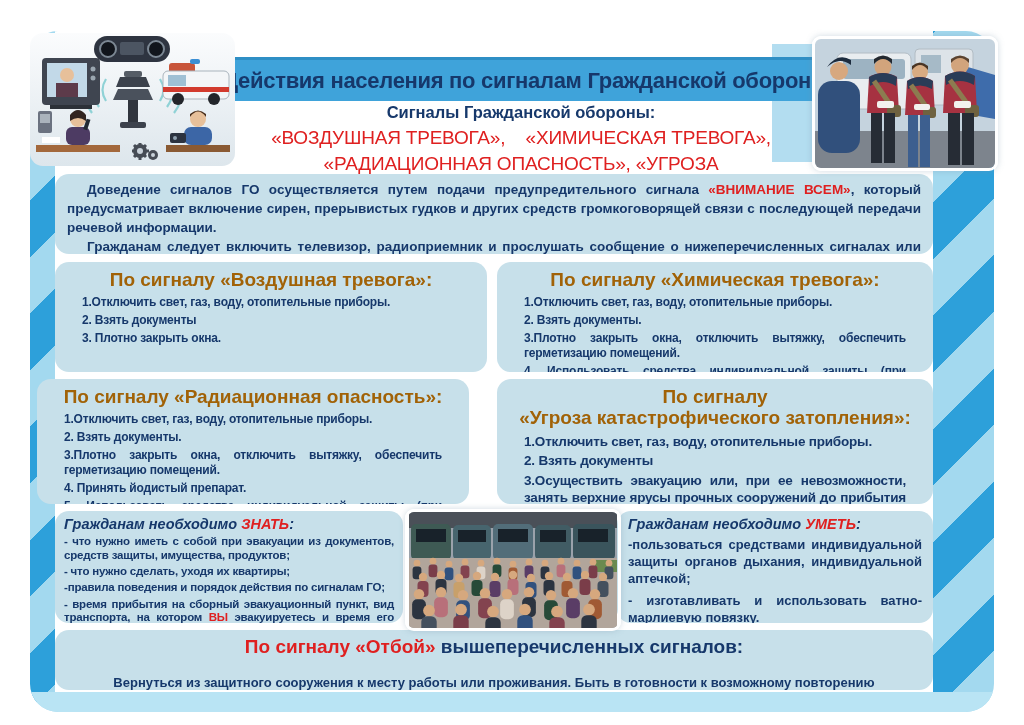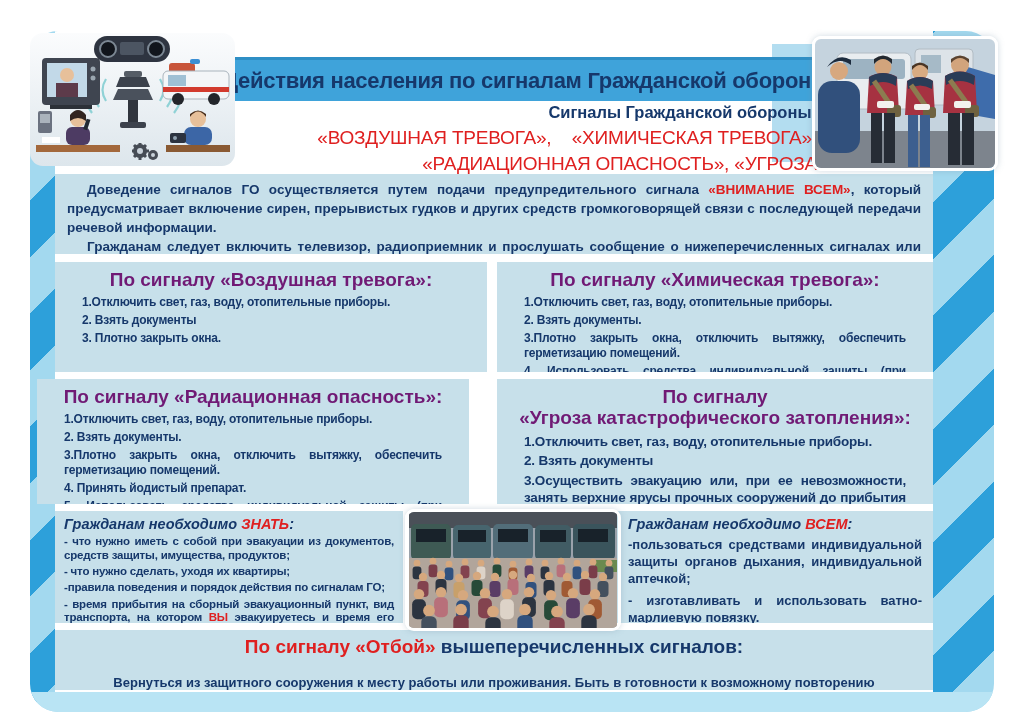--- a/index.html
+++ b/index.html
@@ -8,43 +8,43 @@
   
   .frame{position:absolute;left:30px;top:31px;width:964px;height:681px;border-radius:28px;
          background:repeating-linear-gradient(135deg,#a3d9ef 0 40px,#2da0da 40px 80px);overflow:hidden;}
   .inner-bg{position:absolute;left:25px;top:0;width:878px;height:661px;background:#ffffff;}
   .frame-bottom{position:absolute;left:0;bottom:0;width:100%;height:20px;background:#b9e4f4;}
   .photo-backing{position:absolute;left:772px;top:44px;width:62px;height:118px;background:#b3ddf0;z-index:2;}
   
   .banner{position:absolute;left:222px;top:57px;width:608px;height:44px;background:#3fa3da;
           border-top:3px solid #2f8fc5;z-index:3;color:#16386b;font-weight:bold;font-size:22px;
           letter-spacing:-0.3px;text-align:center;line-height:41px;box-sizing:border-box;}
-  .signals{position:absolute;left:225px;top:103px;width:592px;text-align:right;z-index:3;}
+  .signals{position:absolute;left:225px;top:103px;width:592px;text-align:center;z-index:3;}
   .sig-head{font-size:16.5px;font-weight:bold;color:#16386b;margin-bottom:3px;}
   .sig-red{font-size:19px;font-weight:normal;color:#df2020;line-height:1.35;letter-spacing:-0.2px;}
   .prewrap{white-space:pre-wrap;}
   
   .collage{position:absolute;left:30px;top:33px;width:205px;height:133px;z-index:4;}
   .photo{position:absolute;border:3px solid #ffffff;border-radius:9px;overflow:hidden;z-index:4;
          box-shadow:0 0 6px rgba(120,150,170,.35);}
   .photo-right{left:812px;top:36px;width:180px;height:129px;}
   .photo-center{left:405px;top:509px;width:210px;height:116px;}
   
-  .panel{position:absolute;background:#c7e0ea;box-sizing:border-box;overflow:hidden;z-index:3;}
+  .panel{position:absolute;background:#c7e0ea;box-sizing:border-box;overflow:hidden;z-index:3;border-radius:14px;}
   .panel p{color:#16386b;font-weight:bold;}
   .red{color:#df2020;}
   .navy{color:#16386b;}
   .intro{left:55px;top:174px;width:878px;height:80px;padding:6px 12px;}
   .intro p{margin:0;font-size:13.5px;text-align:justify;text-indent:20px;line-height:1.42;}
   .sigbox{padding:5px 11px;}
   .q1{left:55px;top:262px;width:432px;height:110px;}
   .q2{left:497px;top:262px;width:436px;height:110px;}
   .q3{left:37px;top:379px;width:432px;height:125px;}
   .q4{left:497px;top:379px;width:436px;height:125px;}
-  .sigbox h3{margin:2px 0 5px;font-size:19px;color:#701a75;text-align:center;line-height:1.12;}
+  .sigbox h3{margin:2px 0 5px;font-size:19px;color:#a16207;text-align:center;line-height:1.12;}
   .sigbox p{margin:3px 16px;font-size:12px;letter-spacing:-0.2px;text-align:justify;line-height:1.25;}
   .q4 p{font-size:13.5px;}
   .know{left:55px;top:511px;width:348px;height:112px;padding:3px 9px;}
   .able{left:617px;top:511px;width:316px;height:112px;padding:3px 11px;}
   .panel h4{margin:2px 0 3px;font-size:14.5px;font-style:italic;font-weight:bold;color:#16386b;text-align:left;}
   .know p{margin:2.5px 0;font-size:11.5px;letter-spacing:-0.2px;text-align:justify;line-height:1.2;}
   .able p{margin:5px 0;font-size:13px;text-align:justify;line-height:1.3;}
   .otboy{left:55px;top:630px;width:878px;height:60px;text-align:center;padding:4px 10px;}
   .otboy h3{margin:2px 0 4px;font-size:19px;font-weight:bold;}
   .otboy p{margin:17px;font-size:13px;}
@@ -297,21 +297,21 @@
       <use href="#pp" transform="translate(20,114) scale(1.4)" fill="#44505e"></use>
         <use href="#pp" transform="translate(52,113) scale(1.4)" fill="#7a3d49"></use>
         <use href="#pp" transform="translate(84,115) scale(1.4)" fill="#2c3440"></use>
         <use href="#pp" transform="translate(116,113) scale(1.4)" fill="#31517e"></use>
         <use href="#pp" transform="translate(148,115) scale(1.4)" fill="#83434f"></use>
         <use href="#pp" transform="translate(180,113) scale(1.4)" fill="#2c3440"></use>
     </g>
   </svg>
 
   <div class="panel able">
-    <h4><span>Гражданам необходимо </span><span class="red">ВСЕМ</span><span>:</span></h4>
+    <h4><span>Гражданам необходимо </span><span class="red">УМЕТЬ</span><span>:</span></h4>
     <p>-пользоваться средствами индивидуальной защиты органов дыхания, индивидуальной аптечкой;</p>
     <p>- изготавливать и использовать ватно-марлиевую повязку.</p>
   </div>
 
   <div class="panel otboy">
     <h3><span class="red">По сигналу «Отбой»</span><span class="navy"> вышеперечисленных сигналов:</span></h3>
     <p>Вернуться из защитного сооружения к месту работы или проживания. Быть в готовности к возможному повторению сигналов оповещения ГО.</p>
   </div>
 
 </div>

